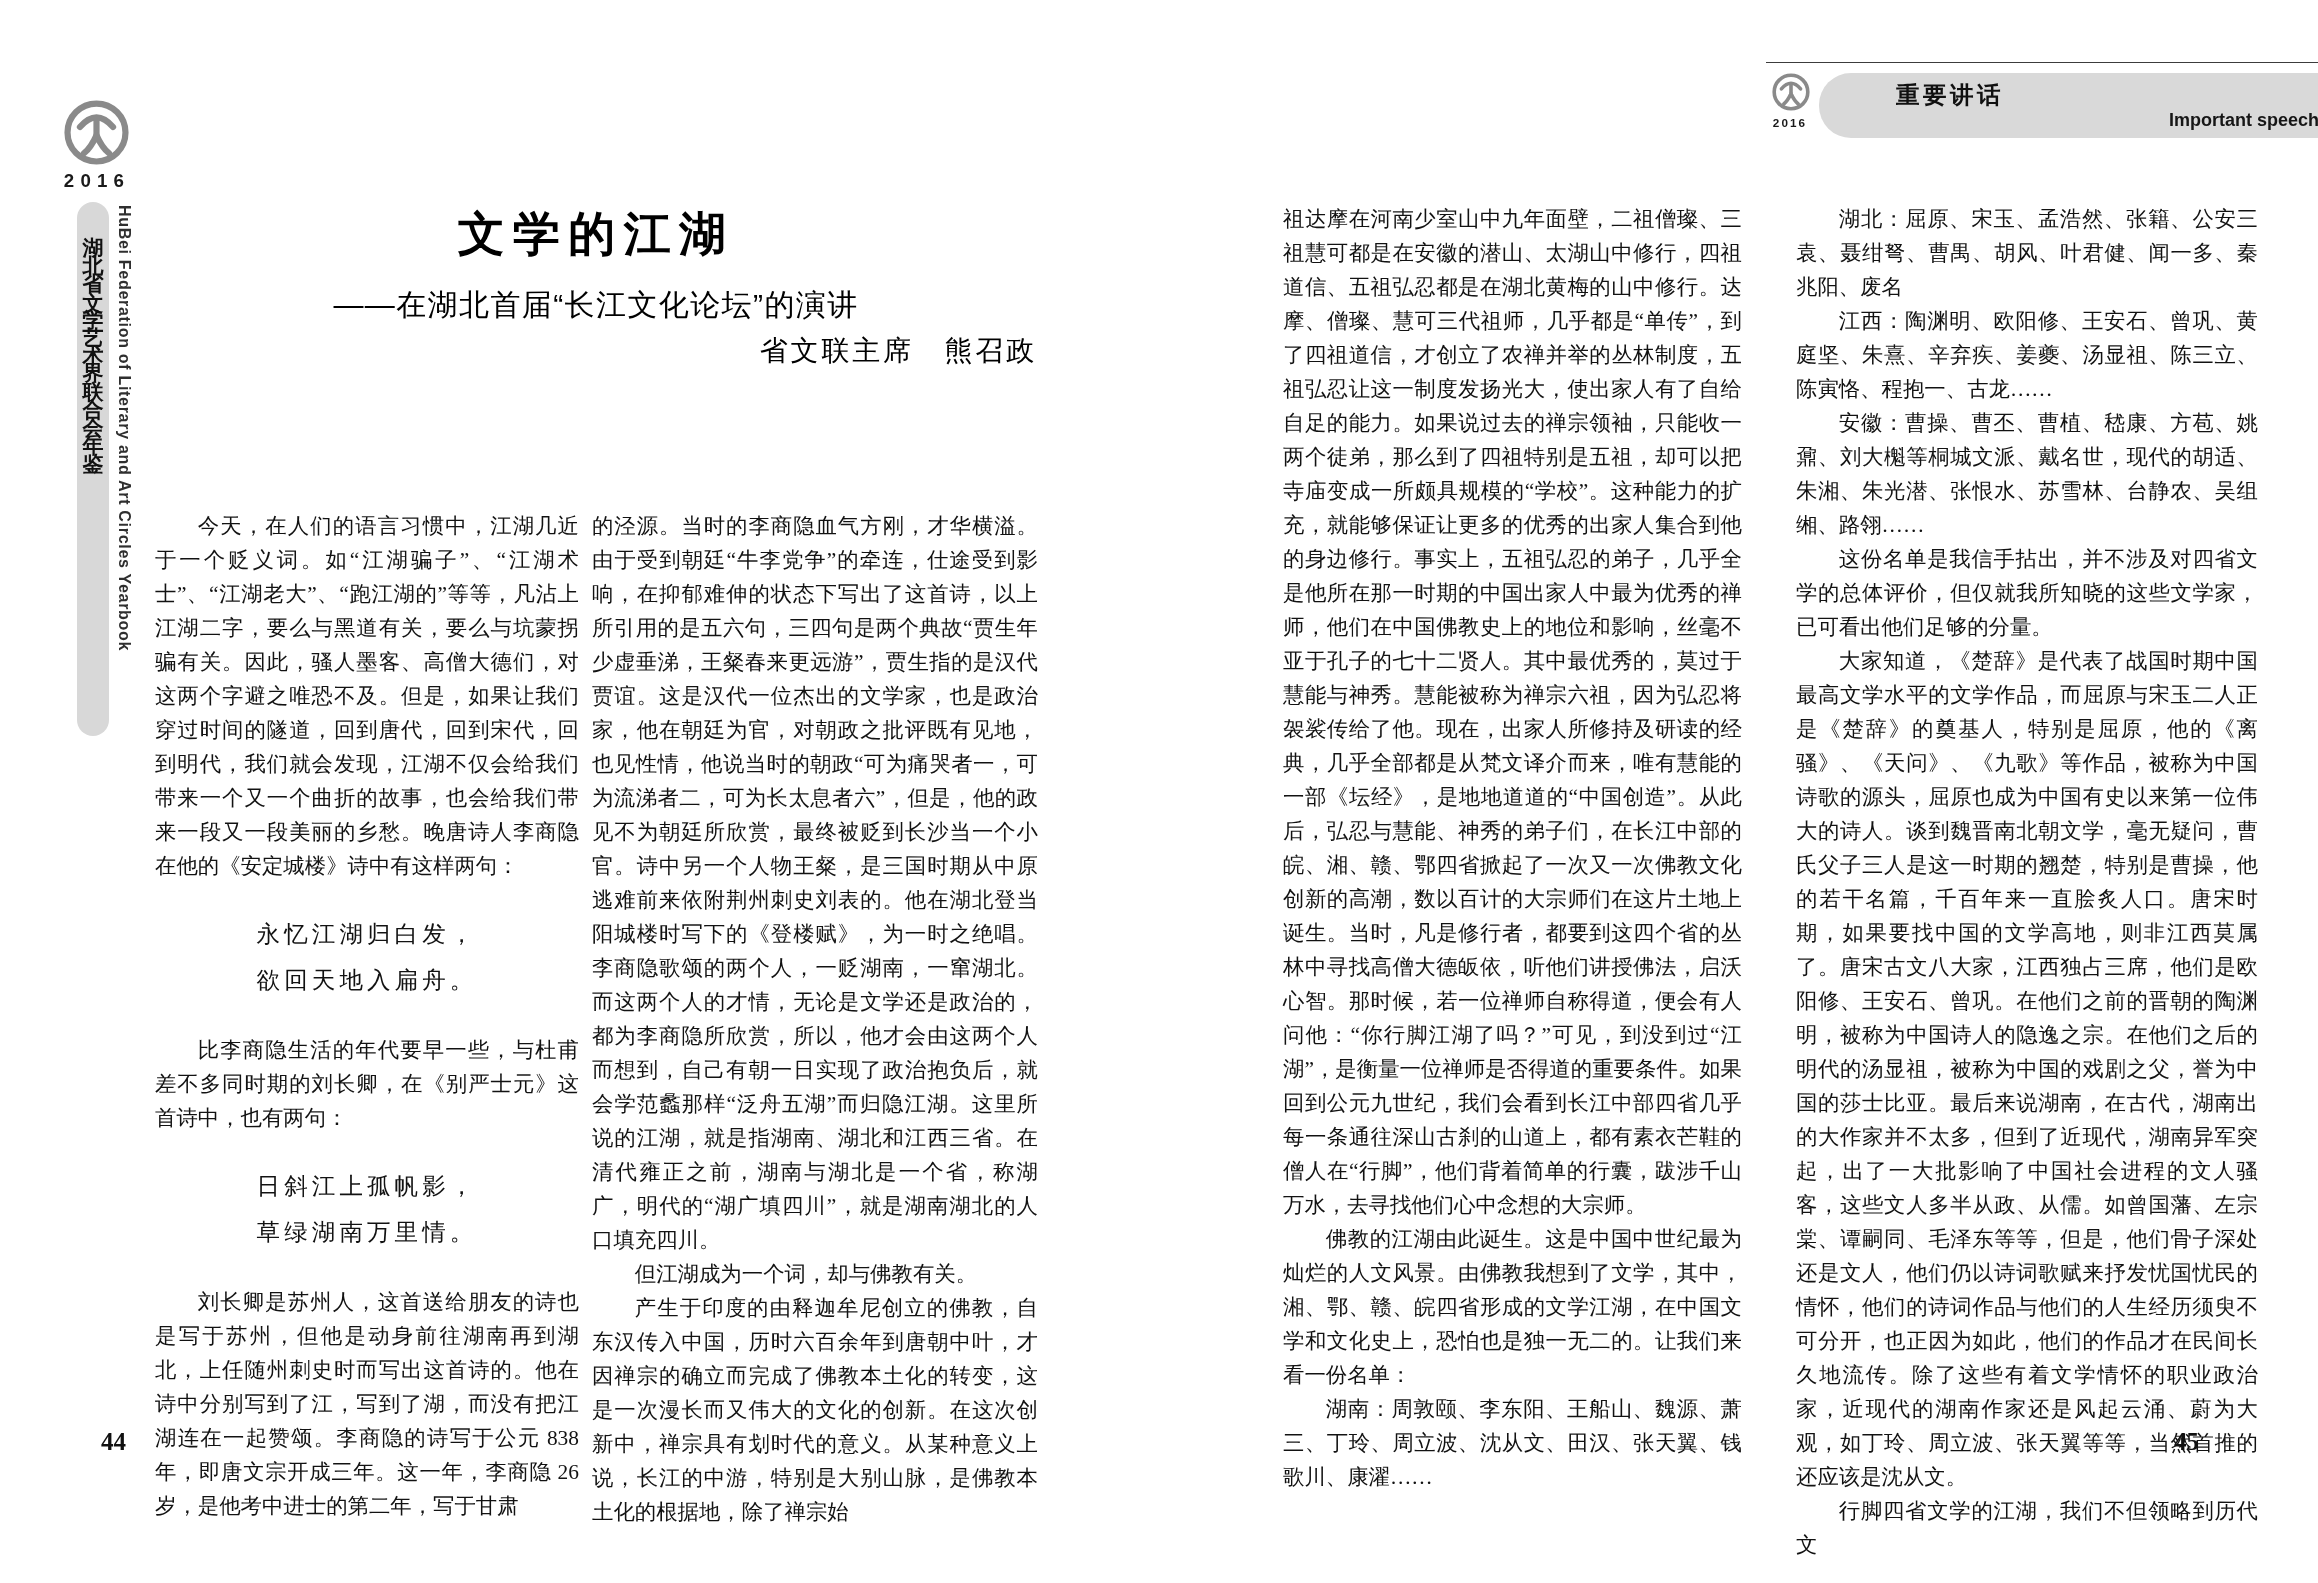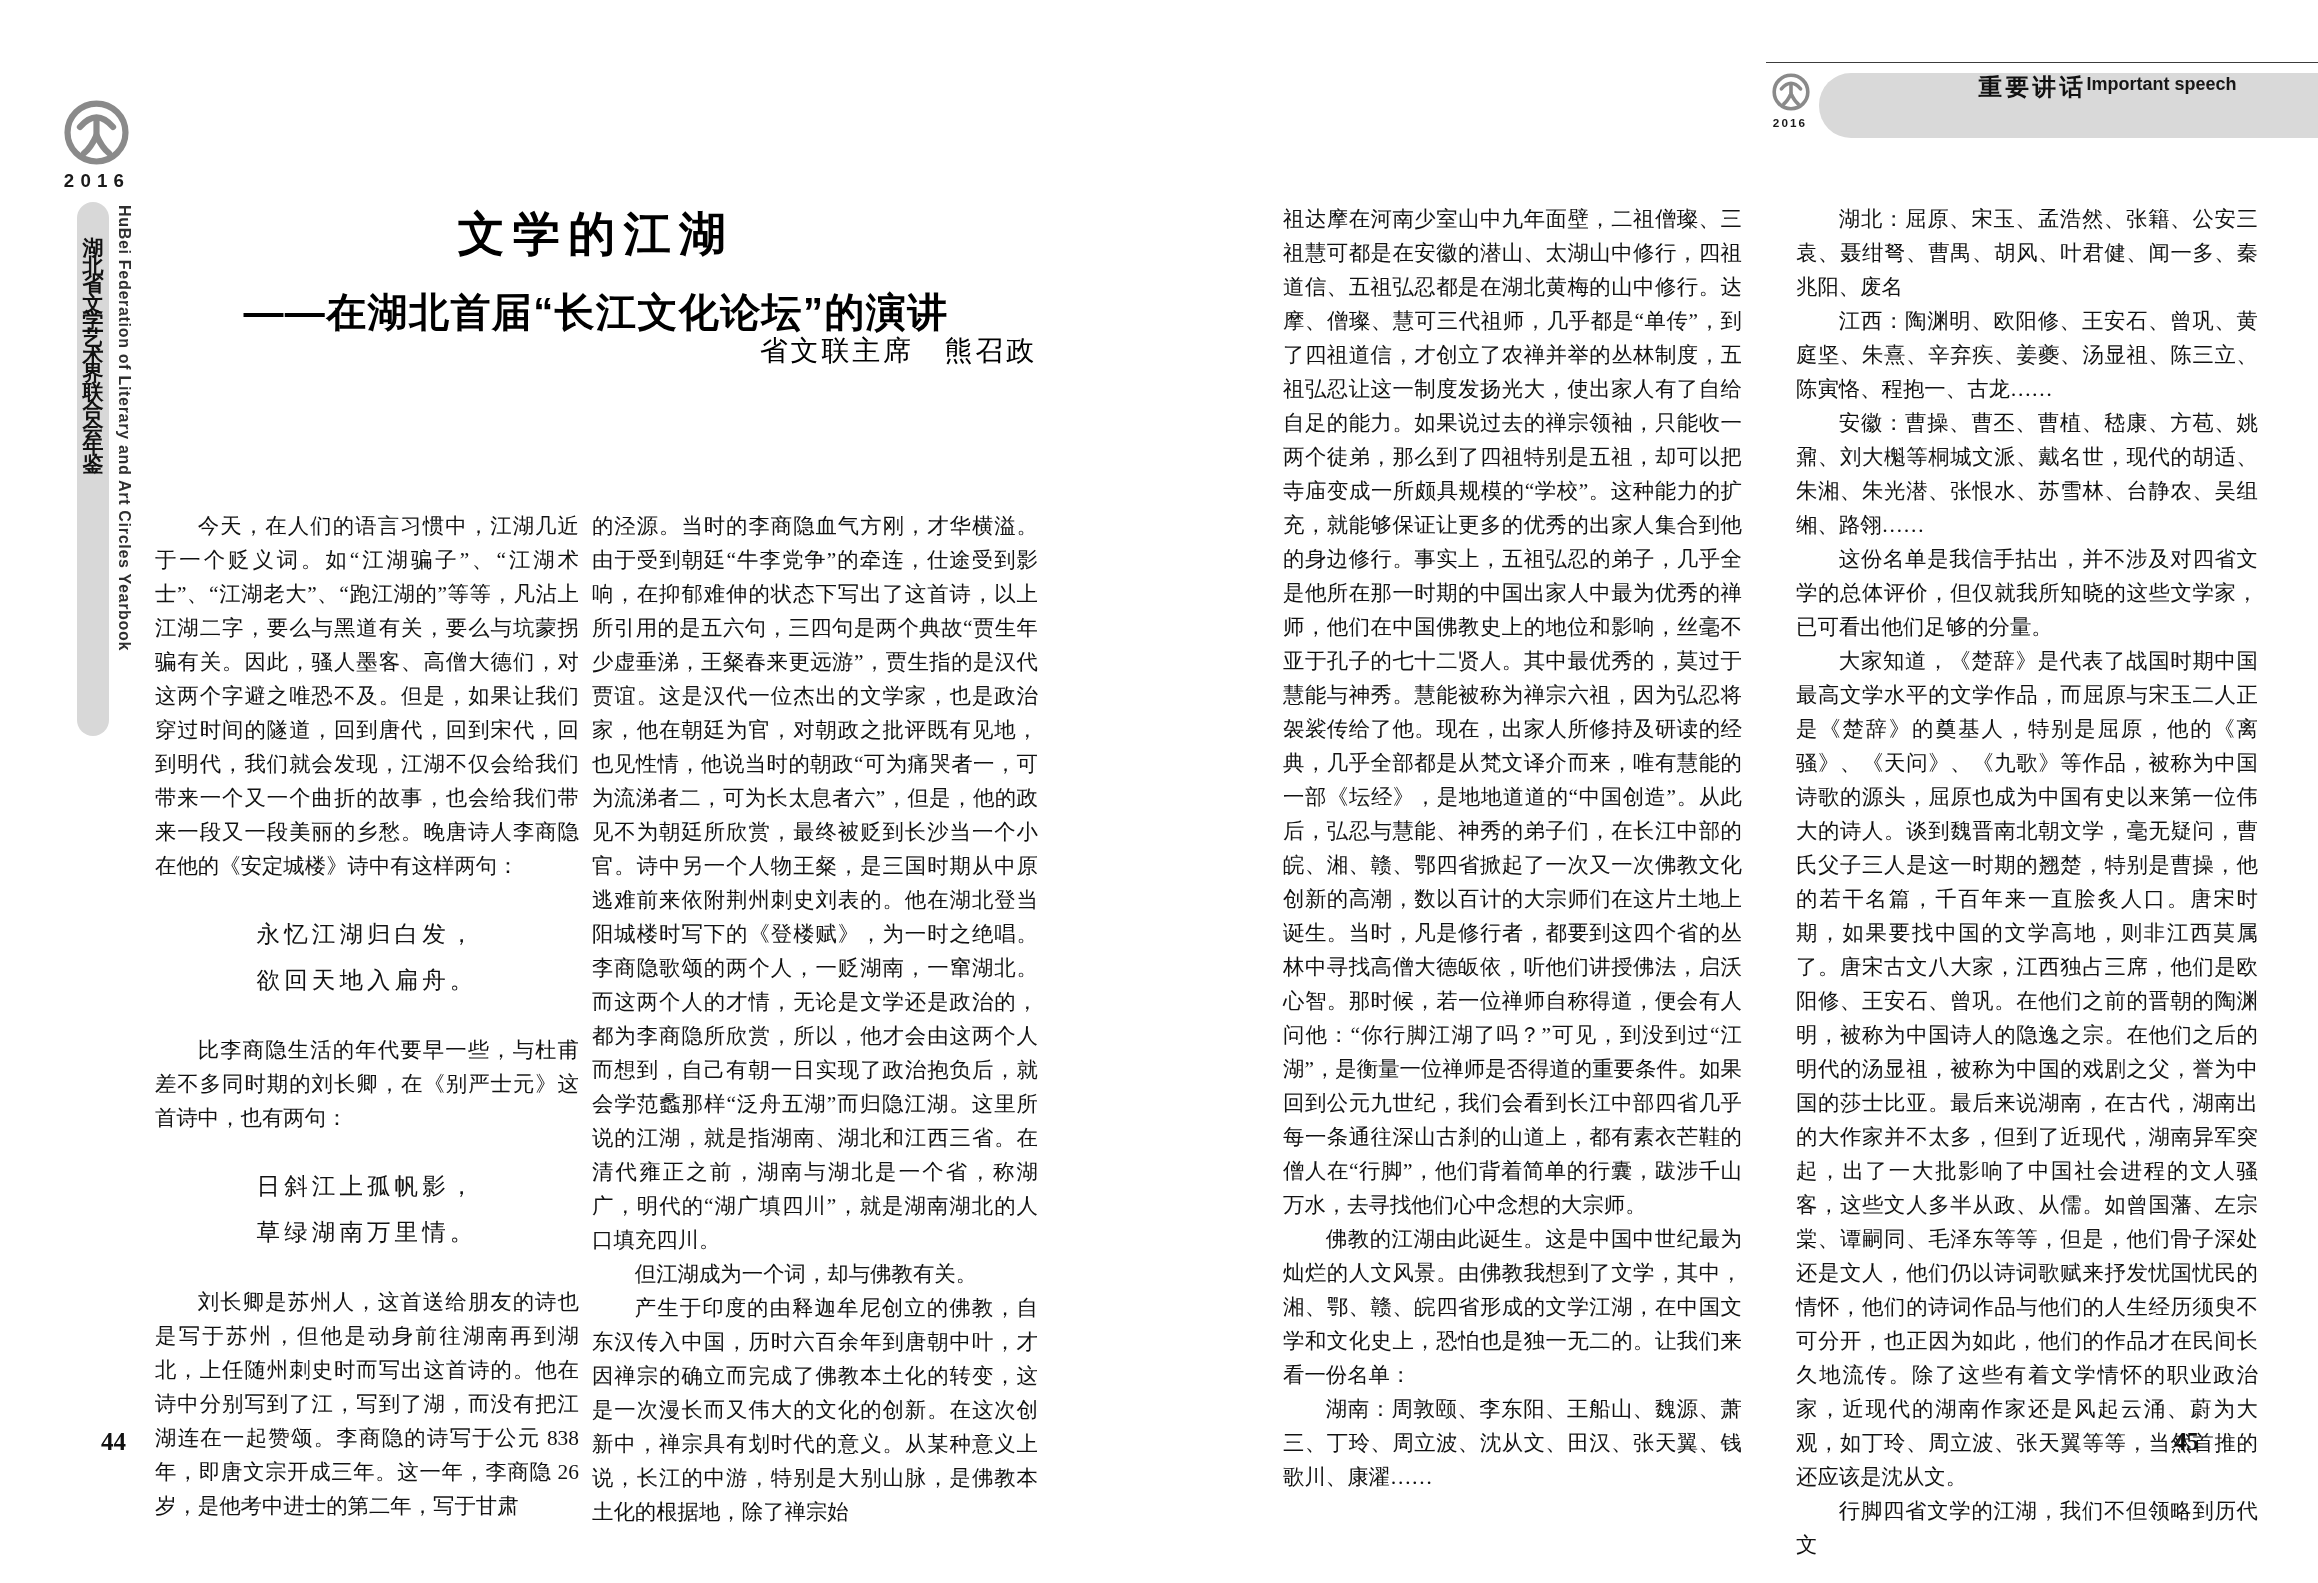--- a/index.html
+++ b/index.html
@@ -42,41 +42,41 @@
   .topline { position: absolute; left: 1766px; top: 62px; width: 552px; height: 1.4px; background: #3c3c3c; }
   .logo-right { position: absolute; left: 1771px; top: 72px; width: 40px; height: 40px; }
   .year-right {
     position: absolute; left: 1766px; top: 116px; width: 48px;
     text-align: center; font-family: "Liberation Sans", sans-serif;
     font-size: 11.7px; font-weight: 700; letter-spacing: 2.1px; color: #1a1a1a;
   }
   .section-pill {
     position: absolute; left: 1819px; top: 73px; width: 500px; height: 65px;
     background: #d9d9d9; border-radius: 32px 0 0 32px;
-    display: flex; flex-direction: row; justify-content: center;
+    display: flex; flex-direction: column; justify-content: center;
     padding-left: 77px; box-sizing: border-box;
   }
   .section-cn {
     font-family: "Liberation Sans", sans-serif;
     font-size: 23.5px; font-weight: 800; letter-spacing: 3.5px; color: #101010; line-height: 28px;
   }
   .section-en {
     font-family: "Liberation Sans", sans-serif;
     font-size: 18px; font-weight: 700; color: #161616; line-height: 22px; text-align: right;
   }
 
   
   .art-title {
     position: absolute; left: 155px; top: 203px; width: 882px;
     text-align: center; font-size: 47px; font-weight: 900; letter-spacing: 8.3px;
     font-family: "Liberation Serif", serif; color: #000;
   }
   .art-subtitle {
     position: absolute; left: 155px; top: 285px; width: 882px;
-    text-align: center; font-size: 40px; font-weight: 700; letter-spacing: 1.4px;
+    text-align: center; font-size: 30px; font-weight: 400; letter-spacing: 1.4px;
     font-family: "Liberation Sans", sans-serif; color: #000;
   }
   .art-byline {
     position: absolute; left: 155px; top: 332px; width: 882px;
     text-align: right; font-size: 28px; letter-spacing: 2.8px; color: #000;
   }
   .art-date {
     position: absolute; left: 155px; top: 380px; width: 882px;
     text-align: center; font-size: 21px; letter-spacing: 1.4px; color: #000;
   }

